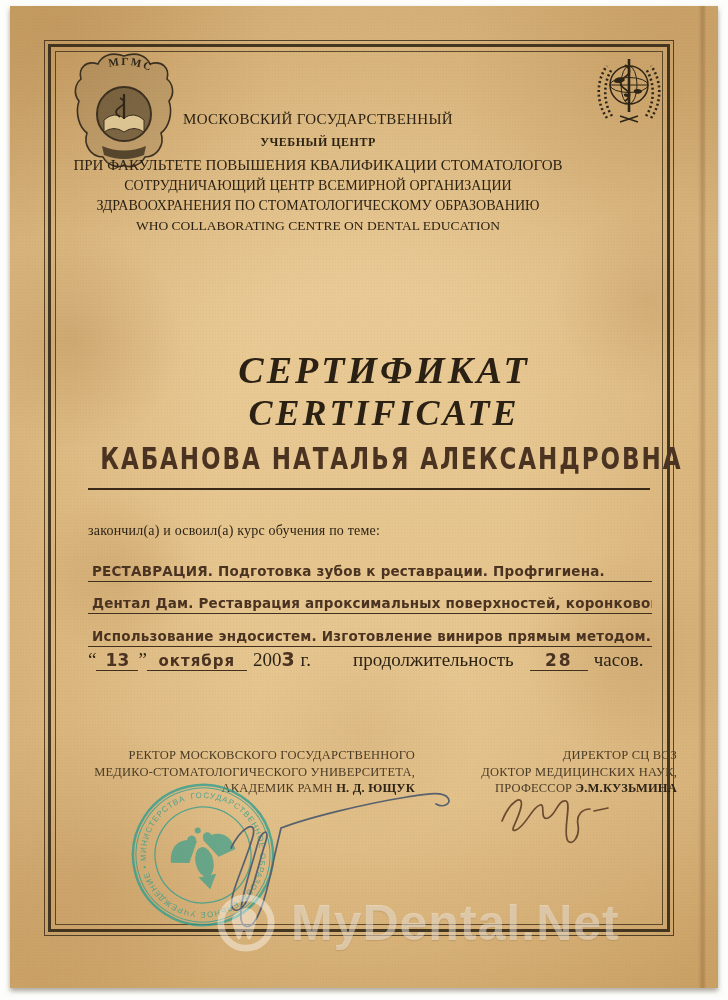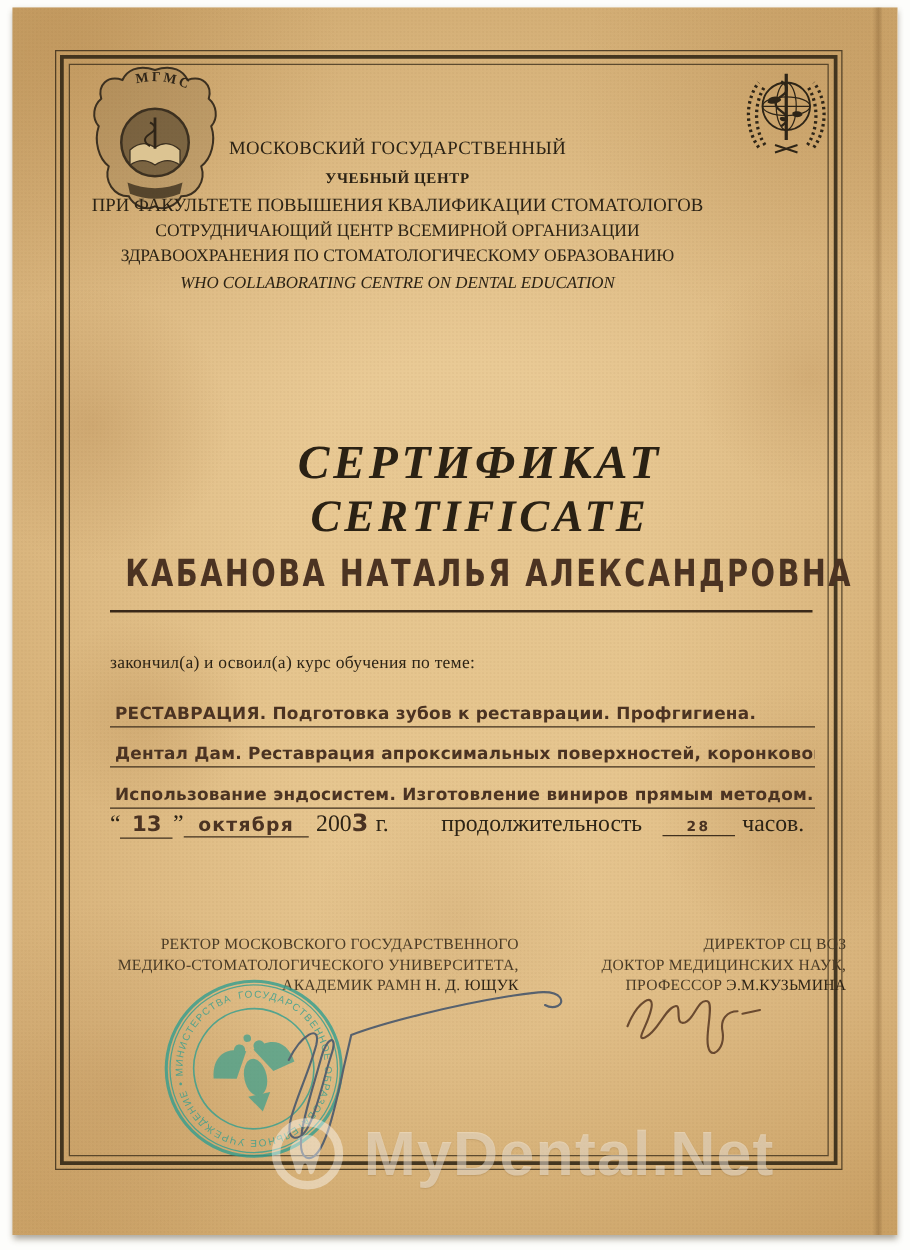--- a/index.html
+++ b/index.html
@@ -37,21 +37,21 @@
   .frame-mid{left:38px;top:38px;right:48px;bottom:56px;border:3px solid rgba(48,37,20,.88);}
   .frame-inner{left:45px;top:45px;right:55px;bottom:63px;border:1px solid rgba(52,40,22,.75);}
 
   .abs{position:absolute;}
   .header-block{left:48px;top:102px;width:520px;text-align:center;color:#2c2315;}
   .h-l1{font-size:15px;line-height:23px;letter-spacing:.3px;}
   .h-l2{font-size:15px;line-height:23px;letter-spacing:.2px;}
   .h-l3{font-size:12px;line-height:23px;font-weight:bold;letter-spacing:.5px;}
   .h-l4{font-size:15px;line-height:22px;white-space:nowrap;}
   .h-l5,.h-l6{font-size:14px;line-height:20px;}
-  .h-l7{font-size:13.5px;line-height:20px;font-style:italic;}
+  .h-l7{font-size:13.5px;line-height:20px;}
 
   .title-block{left:124px;top:342px;width:500px;text-align:center;color:#2a2114;}
   .title-ru{font-size:38px;font-weight:bold;font-style:italic;letter-spacing:3px;line-height:44px;}
   .title-en{font-size:36px;font-weight:bold;font-style:italic;letter-spacing:3px;line-height:42px;font-family:Liberation Serif, serif;}
 
   .hand{
     font-family:"DejaVu Sans", sans-serif;color:#4b3322;font-weight:bold;
   }
   .name-block{
     left:78px;top:436px;width:562px;height:46px;
@@ -70,27 +70,27 @@
   }
   .date-row{
     left:78px;top:642px;width:572px;display:flex;align-items:baseline;
     font-size:19px;color:#2c2315;white-space:nowrap;
   }
   .u-line{border-bottom:1.5px solid #40301e;text-align:center;}
   .d-day{width:42px;font-size:17px;}
   .d-month{width:100px;font-size:15px;letter-spacing:1px;}
   .d-hand3{font-size:19px;}
   .dur-label{margin-left:42px;}
-  .d-dur{width:58px;margin-left:16px;font-size:11px;letter-spacing:2px;}
+  .d-dur{width:58px;margin-left:16px;font-size:17px;letter-spacing:2px;}
   .sp{width:6px;display:inline-block;}
 
   .sig-block{top:741px;font-size:12.5px;line-height:16.5px;color:#4a3b26;letter-spacing:.2px;text-align:right;}
   .sig-left{left:65px;width:340px;}
   .sig-right{left:427px;width:240px;}
-  .sig-name{font-weight:normal;color:#2e2416;}
+  .sig-name{font-weight:bold;color:#2e2416;}
 
   .stamp{left:118px;top:774px;opacity:.78;transform:rotate(-12deg);}
   .ink-left{left:193px;top:780px;}
   .ink-right{left:478px;top:779px;}
 
   .watermark{
     left:205px;top:886px;display:flex;align-items:center;gap:14px;
     color:rgba(255,255,255,.42);pointer-events:none;
   }
   .watermark-text{

